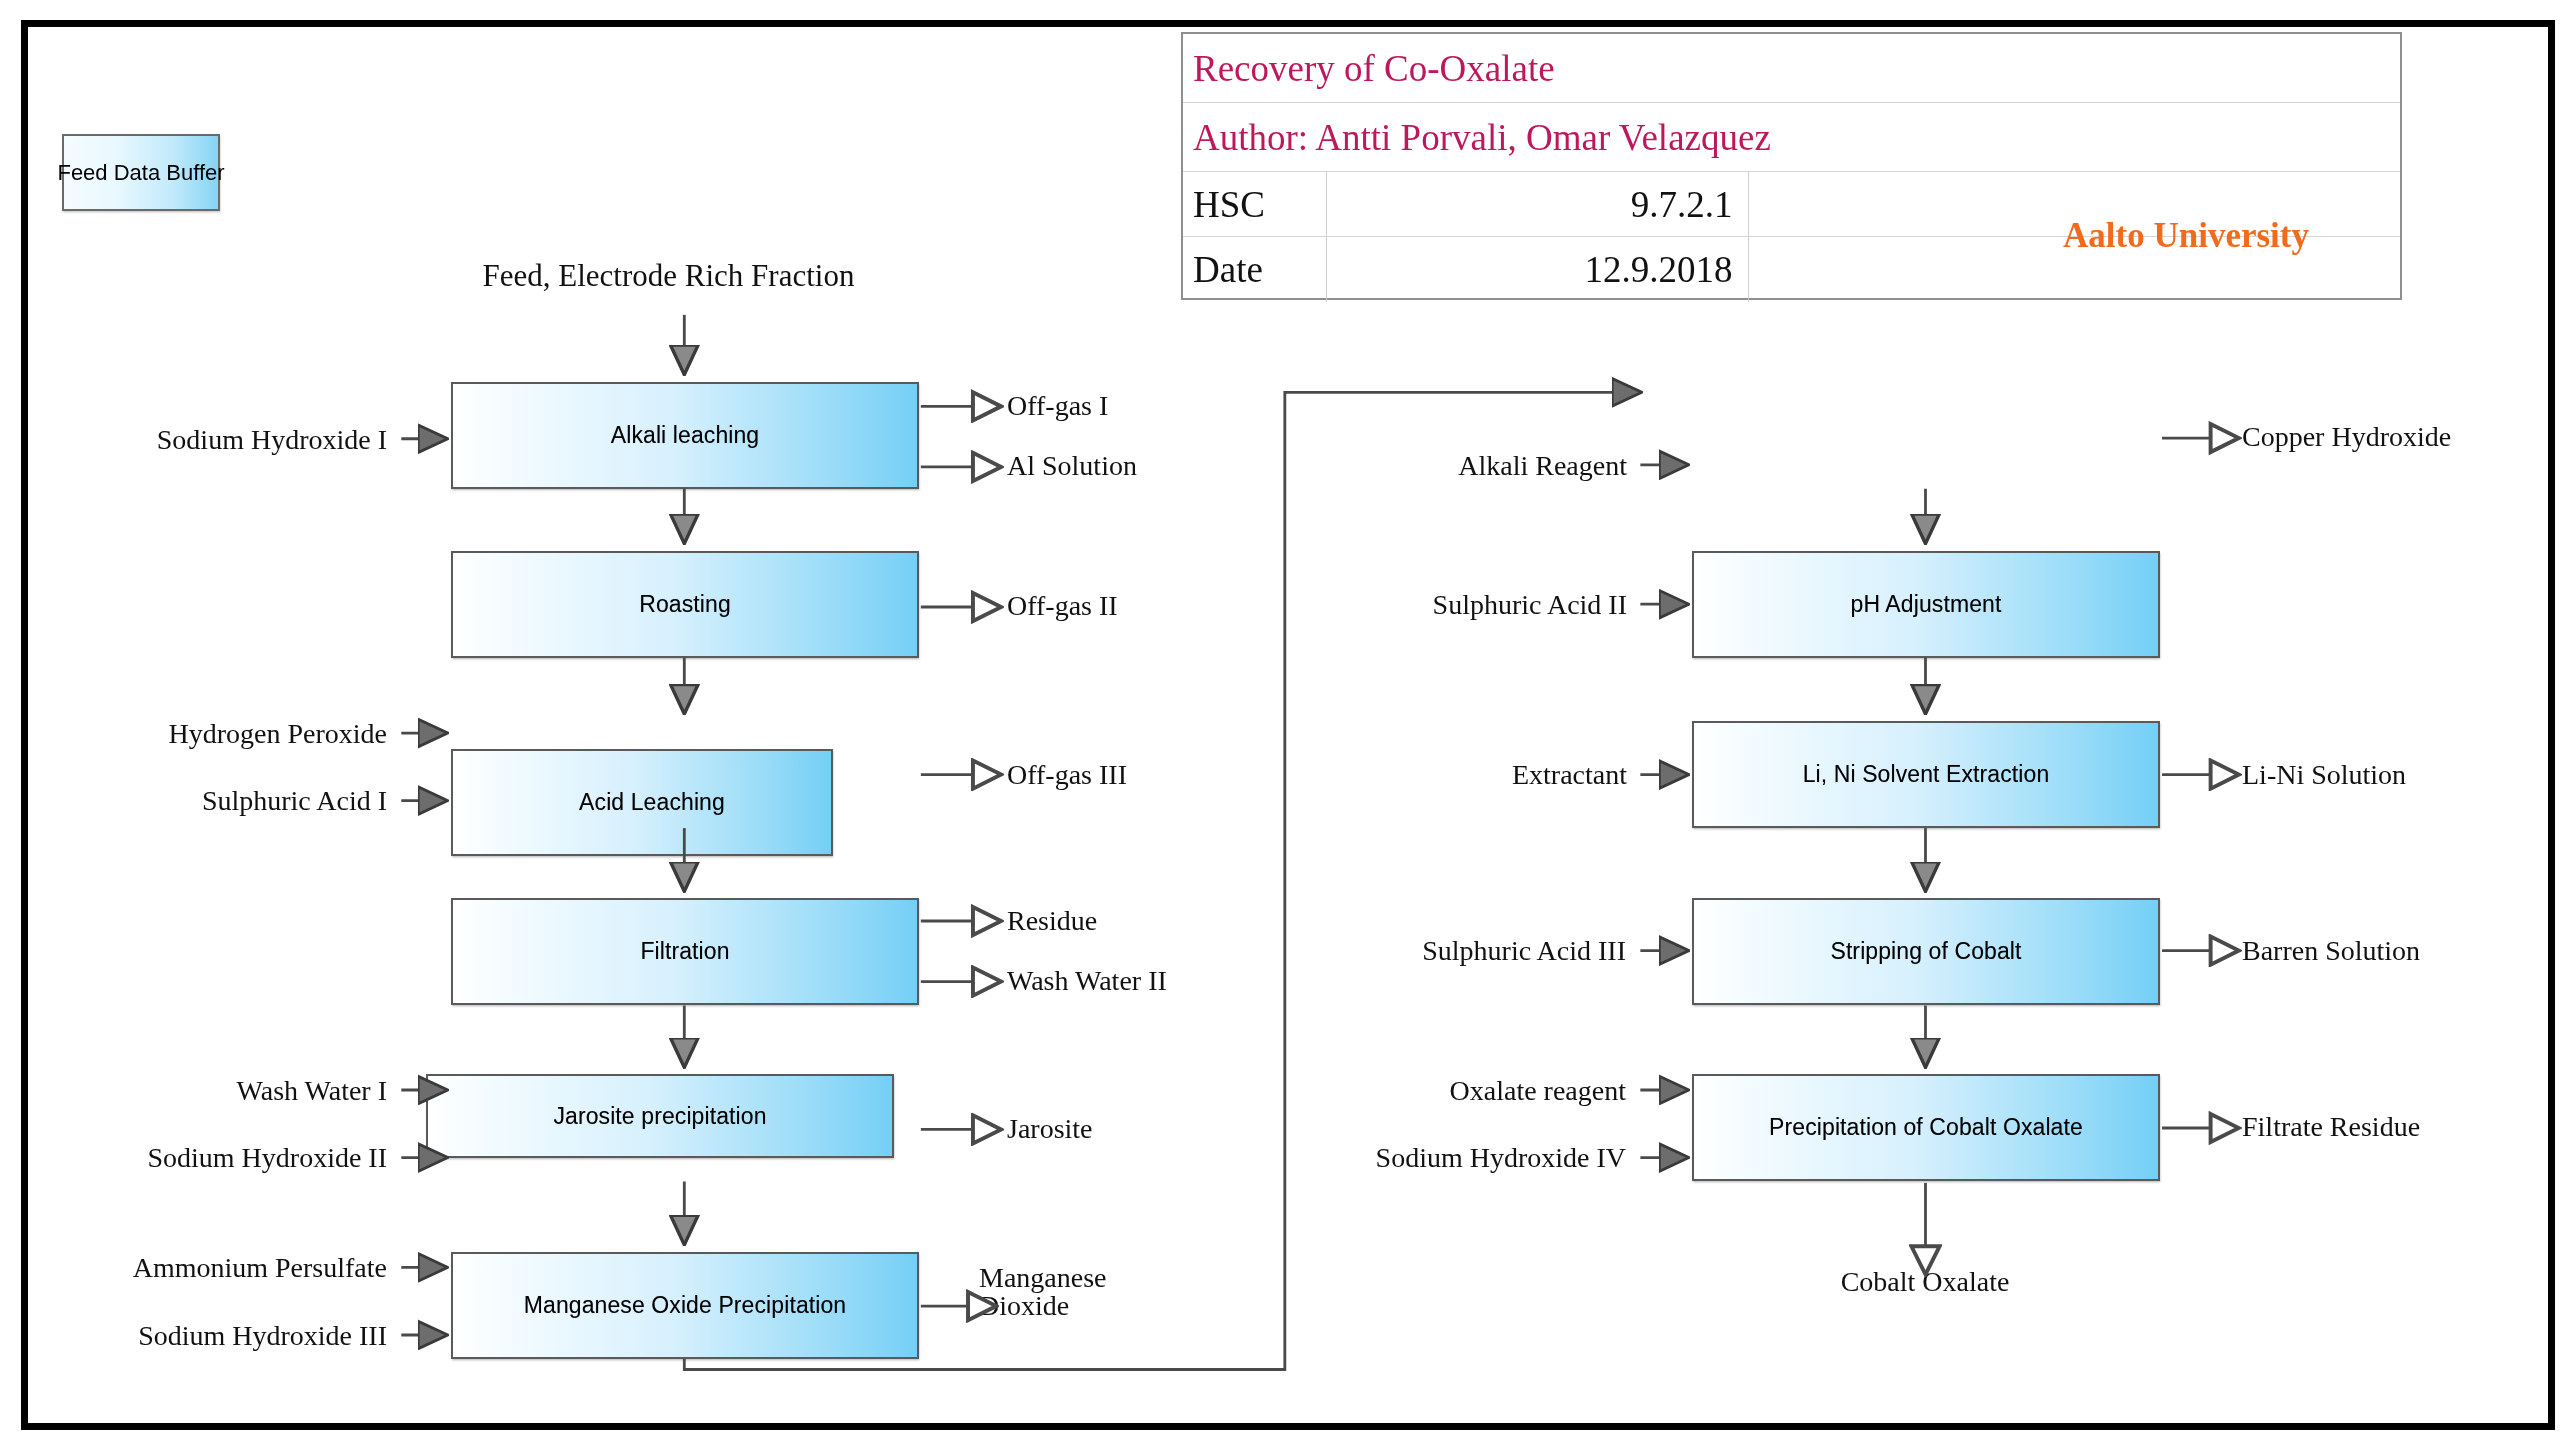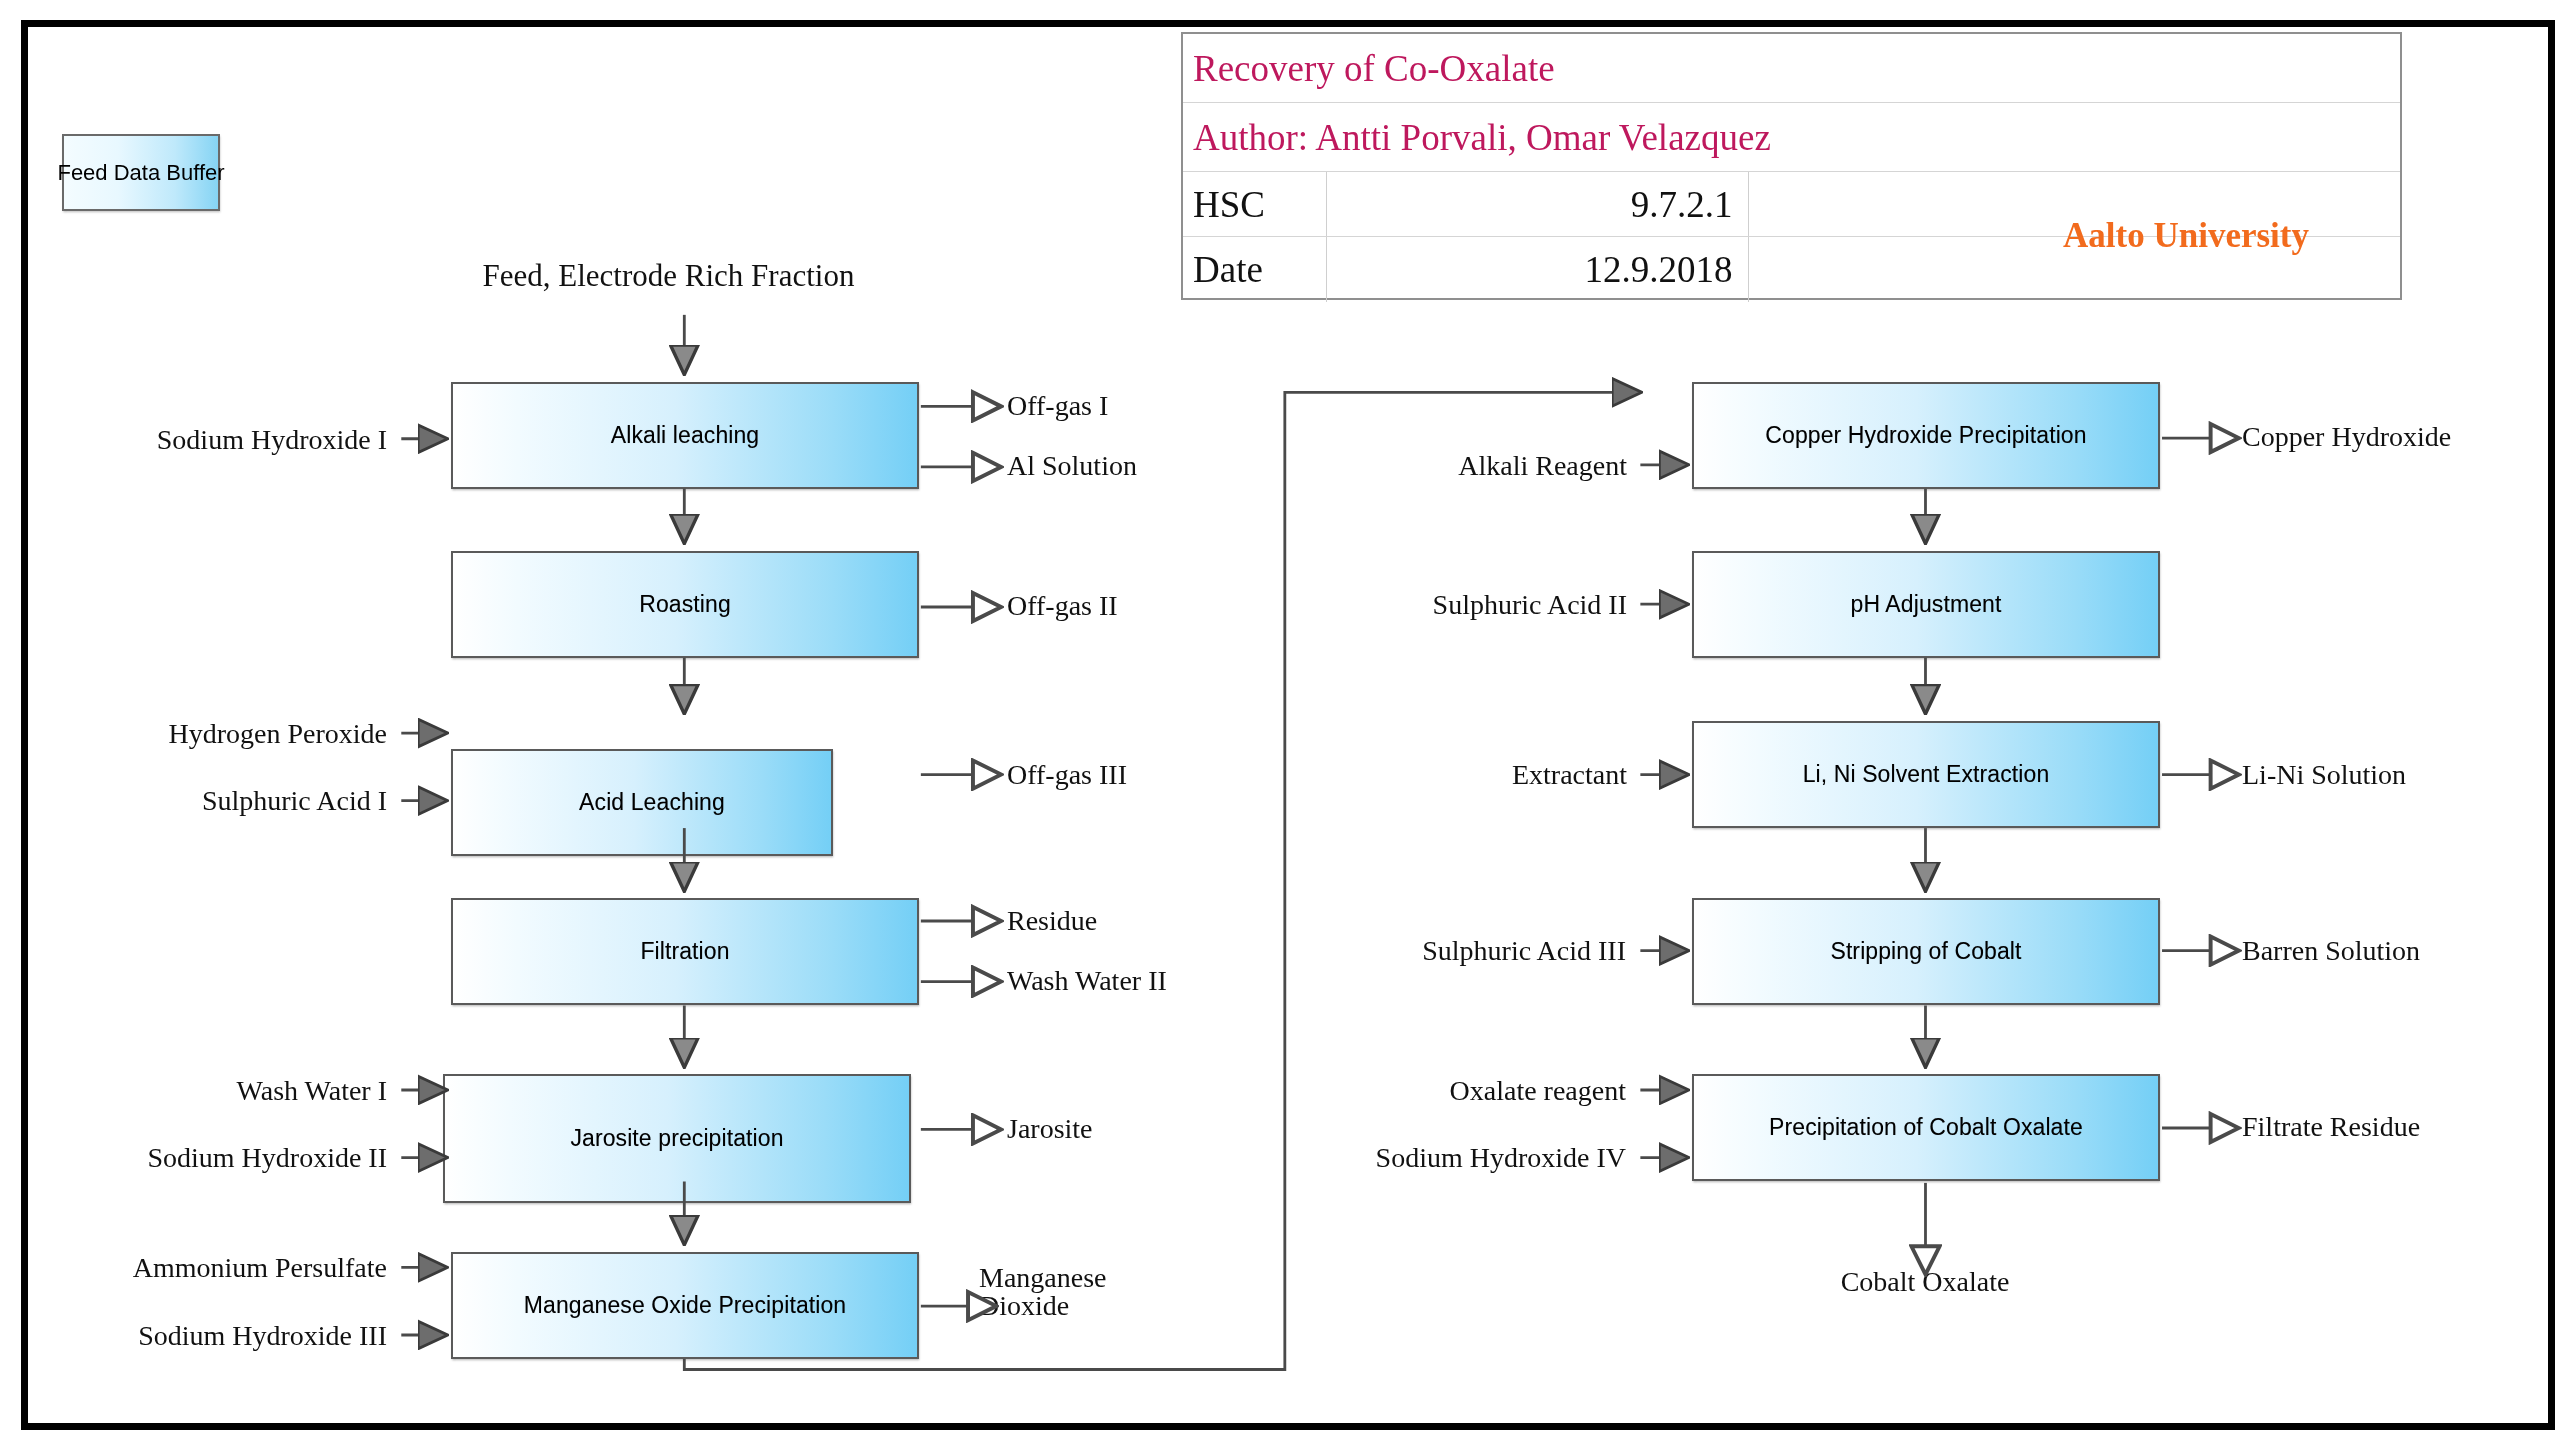--- a/index.html
+++ b/index.html
@@ -82,30 +82,27 @@
   </div>
   <div class="unitbox" style="left:451px;top:551px;width:468px;height:107px;">
     <span>Roasting</span>
   </div>
   <div class="unitbox" style="left:451px;top:749px;width:382px;height:107px;padding-left:20px;">
     <span>Acid Leaching</span>
   </div>
   <div class="unitbox" style="left:451px;top:898px;width:468px;height:107px;">
     <span>Filtration</span>
   </div>
-  <div class="unitbox" style="left:443px;top:1074px;width:468px;height:129px;">
+  <div class="unitbox" style="left:426px;top:1074px;width:468px;height:84px;">
     <span>Jarosite precipitation</span>
   </div>
   <div class="unitbox" style="left:451px;top:1252px;width:468px;height:107px;">
     <span>Manganese Oxide Precipitation</span>
   </div>
 
-  <div class="unitbox" style="left:1692px;top:382px;width:468px;height:107px;">
-    <span>Copper Hydroxide Precipitation</span>
-  </div>
   <div class="unitbox" style="left:1692px;top:551px;width:468px;height:107px;">
     <span>pH Adjustment</span>
   </div>
   <div class="unitbox" style="left:1692px;top:721px;width:468px;height:107px;">
     <span>Li, Ni Solvent Extraction</span>
   </div>
   <div class="unitbox" style="left:1692px;top:898px;width:468px;height:107px;">
     <span>Stripping of Cobalt</span>
   </div>
   <div class="unitbox" style="left:1692px;top:1074px;width:468px;height:107px;">

